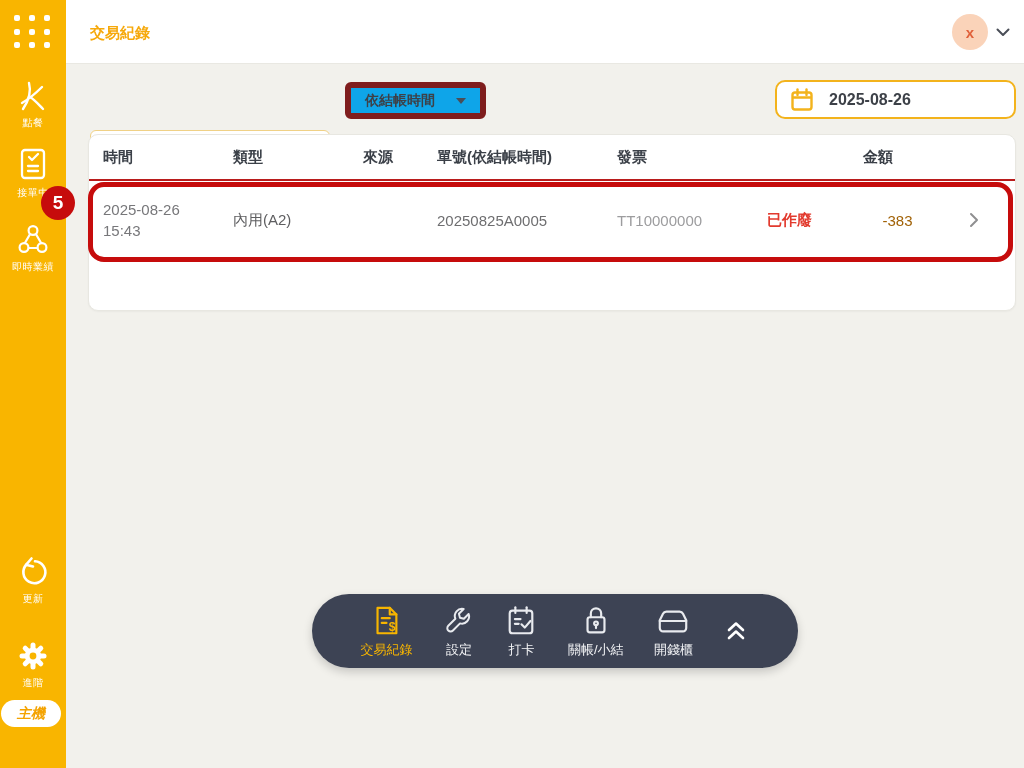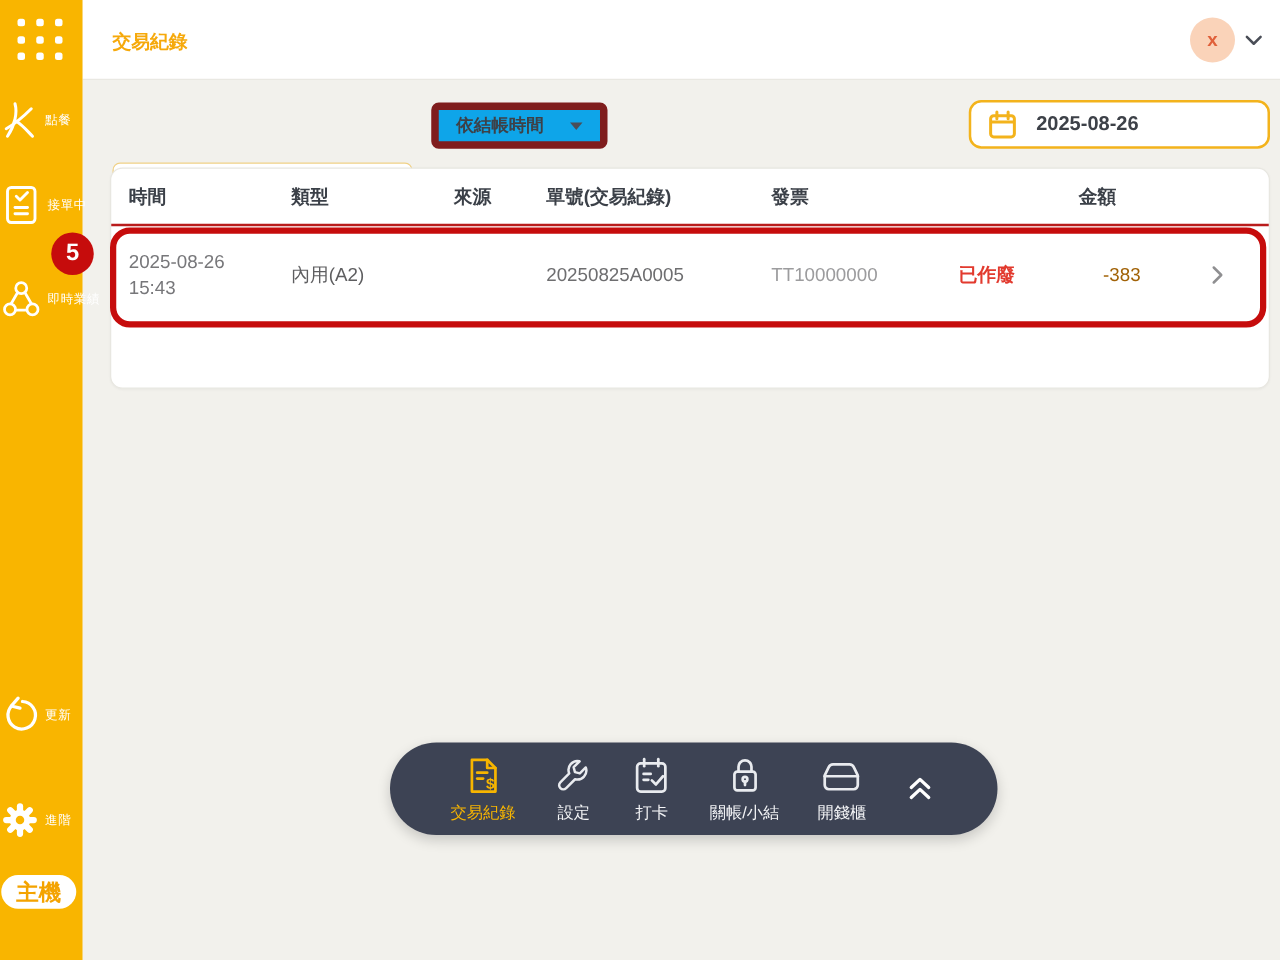--- a/index.html
+++ b/index.html
@@ -5,26 +5,26 @@
   * { margin:0; padding:0; box-sizing:border-box; }
   html,body { width:1024px; height:768px; }
   body { font-family:"Liberation Sans","DejaVu Sans",sans-serif; background:#fff; }
   .screen { position:relative; width:1024px; height:768px; overflow:hidden; background:#F2F1EC; }
 
   
   .sidebar { position:absolute; left:0; top:0; width:66px; height:768px; background:#F9B500; z-index:4; }
   .waffle { position:absolute; left:14px; top:15px; width:40px; height:36px;
             display:grid; grid-template-columns:repeat(3,1fr); gap:5px; cursor:pointer; }
   .waffle span { width:6px; height:6px; border-radius:2px; background:#fff; }
-  .side-item { position:absolute; left:0; width:66px; display:flex; flex-direction:row;
+  .side-item { position:absolute; left:0; width:66px; display:flex; flex-direction:column;
                align-items:center; gap:4px; color:#fff; cursor:pointer; }
   .side-item .lbl { font-size:10px; color:#fff; letter-spacing:.5px; white-space:nowrap; }
   .host-pill { position:absolute; left:1px; top:700px; width:60px; height:27px; background:#fff;
                border-radius:14px; display:flex; align-items:center; justify-content:center;
-               color:#F4A300; font-size:18px; font-weight:bold; }
+               color:#F4A300; font-size:14px; font-weight:bold;font-style:italic; }
 
   
   .topbar { position:absolute; left:66px; top:0; width:958px; height:64px; background:#fff;
             border-bottom:1px solid #E9E8E2; z-index:3; }
   .page-title { position:absolute; left:24px; top:24px; font-size:15px; font-weight:bold; color:#F6A90B; }
   .user-group { position:absolute; right:14px; top:14px; display:flex; align-items:center; gap:8px; cursor:pointer; }
   .avatar { width:36px; height:36px; border-radius:50%; background:#FAD3B9; display:flex;
             align-items:center; justify-content:center; color:#E0603A; font-size:15px; font-weight:bold; }
 
   
@@ -194,21 +194,21 @@
       </svg>
     </span>
     <span class="val">2025-08-26</span>
   </div>
 
   <section class="card">
     <div class="tgrid thead">
       <div class="th">時間</div>
       <div class="th">類型</div>
       <div class="th">來源</div>
-      <div class="th">單號(交易紀錄)</div>
+      <div class="th">單號(依結帳時間)</div>
       <div class="th">發票</div>
       <div class="th"></div>
       <div class="th th-amount">金額</div>
       <div class="th"></div>
     </div>
 
     <div class="tgrid trow">
       <div class="cell time">
         <div>2025-08-26</div>
         <div>15:43</div>

